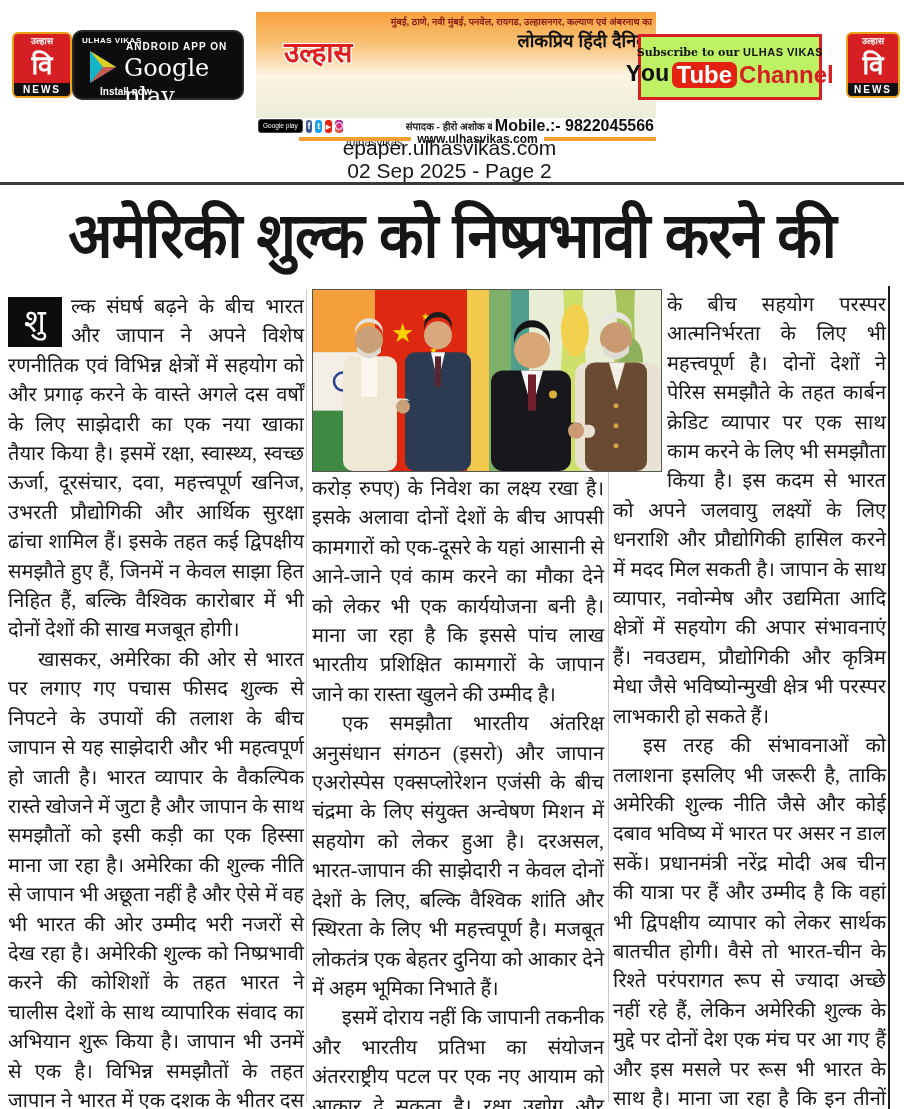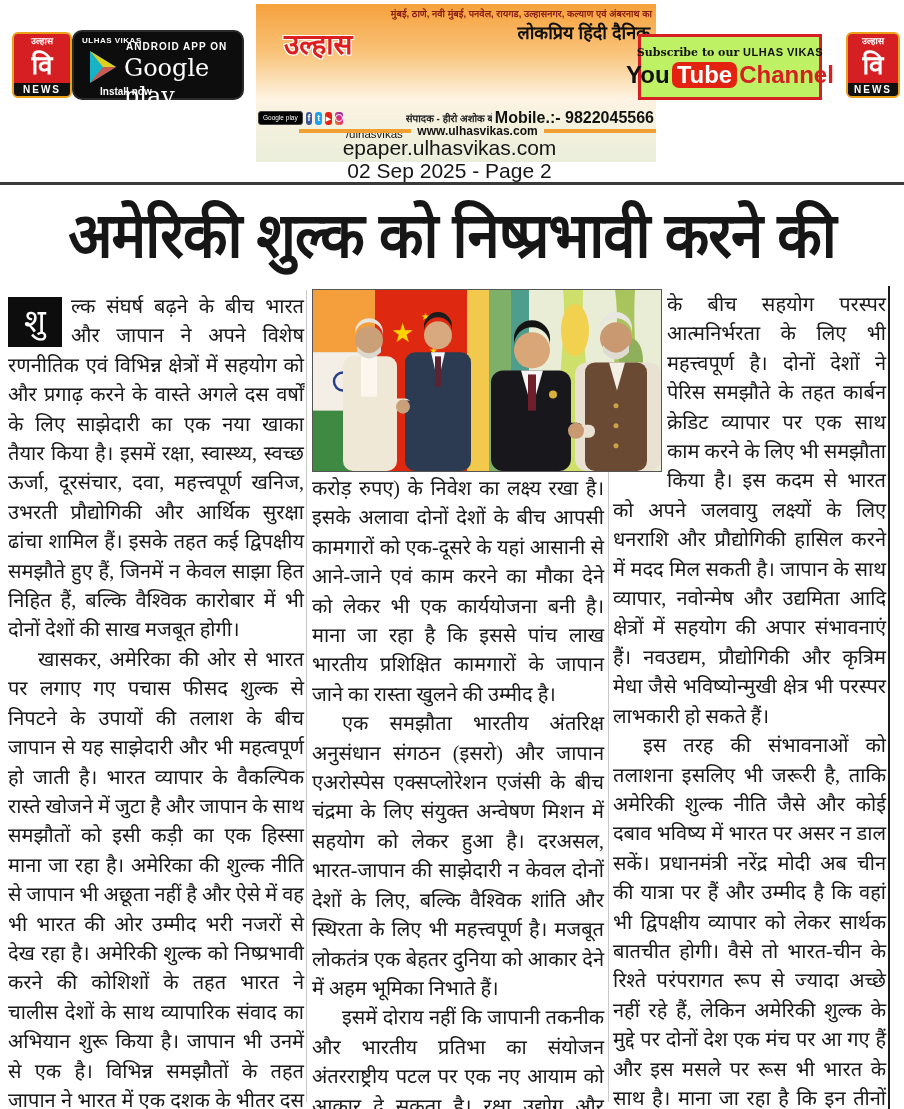--- a/index.html
+++ b/index.html
@@ -18,21 +18,21 @@
 
   .brandbox.left{left:12px;top:32px;width:56px;height:62px;}
   .appbadge{position:absolute;left:72px;top:30px;width:168px;height:66px;background:#0d0d0d;
             border:2px solid #2a2a2a;border-radius:10px;color:#fff;}
   .ab-ulhas{position:absolute;left:8px;top:4px;font-size:8px;font-weight:bold;letter-spacing:.5px;}
   .ab-android{position:absolute;left:52px;top:9px;font-size:10px;font-weight:bold;letter-spacing:1px;}
   .ab-gplay{position:absolute;left:50px;top:22px;font-size:24px;font-weight:normal;font-family:"DejaVu Serif",serif;}
   .ab-install{position:absolute;left:26px;bottom:1px;font-size:10px;font-weight:bold;}
   .ab-tri{position:absolute;left:14px;top:18px;}
 
-  .masthead{position:absolute;left:256px;top:4px;width:400px;height:158px;
+  .masthead{position:absolute;left:256px;top:12px;width:400px;height:106px;
             background:linear-gradient(180deg,#f6a13c 0%,#f9c277 30%,#fdf3e2 60%,#e9eeda 100%);}
   .mh-coverage{position:absolute;left:0;right:4px;top:3px;font-size:9.5px;font-weight:bold;
                color:#8a1b12;text-align:right;}
   .mh-tagline{position:absolute;right:6px;top:16px;font-size:18px;font-weight:bold;color:#101010;}
   .mh-small{position:absolute;left:28px;top:20px;font-size:28px;font-weight:bold;color:#dd1f1f;
             text-shadow:1px 1px 0 #fff,-1px -1px 0 #fff,1px -1px 0 #fff,-1px 1px 0 #fff;}
   .mh-big{position:absolute;left:0;top:30px;width:100%;text-align:center;font-size:72px;line-height:74px;
           font-weight:bold;color:#dd1f1f;letter-spacing:2px;
           text-shadow:2px 2px 0 #fff,-2px -2px 0 #fff,2px -2px 0 #fff,-2px 2px 0 #fff,3px 3px 2px rgba(0,0,0,.35);}
   .mh-social{position:absolute;left:2px;right:2px;top:106px;height:16px;display:flex;align-items:center;gap:3px;}
@@ -51,21 +51,21 @@
   .mh-webbar{position:absolute;left:0;right:0;top:122px;height:9px;display:flex;align-items:center;justify-content:center;gap:6px;padding-left:43px;}
   .mh-webbar .bar{flex:1;height:4px;background:#f09f30;}
   .mh-web{font-size:12px;font-weight:bold;color:#101010;white-space:nowrap;}
 
   .subscribe{position:absolute;left:638px;top:34px;width:178px;height:60px;background:#bef264;
              border:3px solid #d61f22;display:flex;flex-direction:column;align-items:center;justify-content:center;}
   .sub-line1{font-size:11px;color:#111;white-space:nowrap;}
   .sub-line1 .n{font-weight:bold;font-family:"DejaVu Serif",serif;}
   .sub-line1 .b{font-weight:bold;letter-spacing:.5px;}
   .sub-line2{display:flex;align-items:center;gap:2px;margin-top:2px;}
-  .yt-you{font-size:24px;font-weight:bold;color:#111;}
+  .yt-you{font-size:24px;font-weight:bold;color:#111;font-family:Liberation Mono, monospace;}
   .yt-tube{font-size:24px;font-weight:bold;color:#fff;background:#e32212;border-radius:7px;padding:0 5px;line-height:26px;}
   .yt-channel{font-size:24px;font-weight:bold;color:#d61f22;}
   .brandbox.right{left:846px;top:32px;width:50px;height:62px;}
 
   
   .pageinfo{position:absolute;left:0;top:136px;width:899px;text-align:center;}
   .pageinfo .l1,.pageinfo .l2{font-size:21px;color:#151515;line-height:23px;}
   .divider{position:absolute;left:0;top:182px;width:904px;height:3px;background:#3a3a3a;}
 
   

